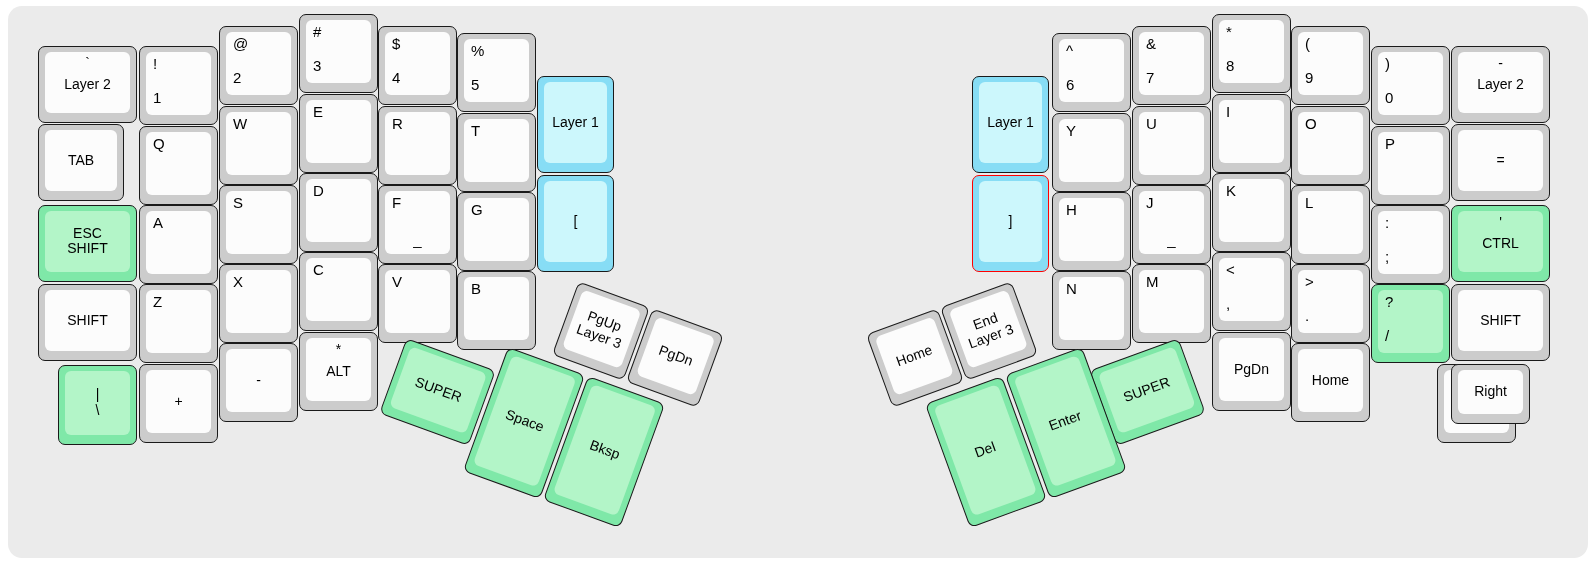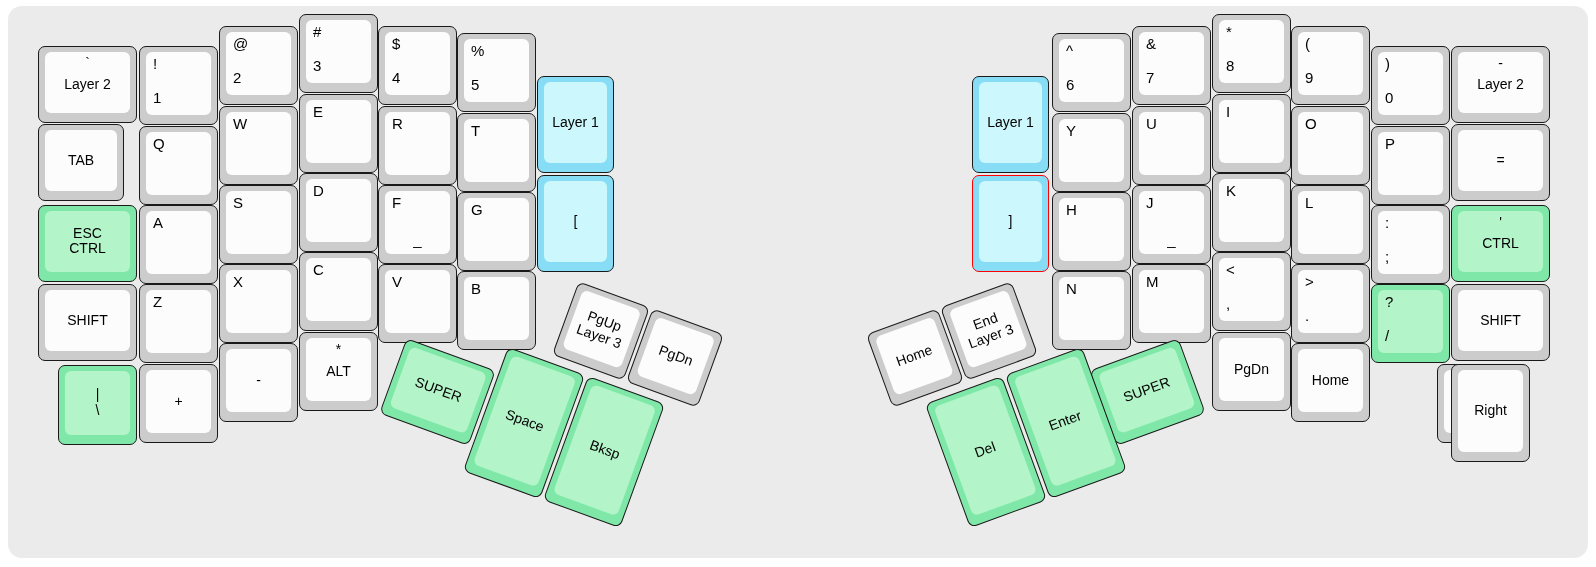--- a/index.html
+++ b/index.html
@@ -38,21 +38,21 @@
         </div>
       </div>
       <div class="key" style="left: 38px; top: 124px; width: 86px; height: 77px;">
         <div class="cap">
           <div class="lbl" style="left: 0px; right: 0px; text-align: center; font-size: 14px; top: 50%; transform: translateY(-50%);">TAB</div>
         </div>
       </div>
       <div class="key green" style="left: 38px; top: 205px; width: 99px; height: 77px;">
         <div class="cap">
           <div class="lbl" style="left: 0px; right: 0px; text-align: center; font-size: 14px; top: 50%; transform: translateY(-50%);">ESC
-CTRL</div>
+SHIFT</div>
         </div>
       </div>
       <div class="key" style="left: 38px; top: 284px; width: 99px; height: 77px;">
         <div class="cap">
           <div class="lbl" style="left: 0px; right: 0px; text-align: center; font-size: 14px; top: 50%; transform: translateY(-50%);">SHIFT</div>
         </div>
       </div>
       <div class="key green" style="left: 58px; top: 365px; width: 79px; height: 80px;">
         <div class="cap">
           <div class="lbl" style="left: 0px; right: 0px; text-align: center; font-size: 14px; top: 50%; transform: translateY(-50%);">|
@@ -383,21 +383,21 @@
         <div class="cap">
           <div class="lbl ct" style="top: 4px;">'</div>
           <div class="lbl" style="left: 0px; right: 0px; text-align: center; font-size: 14px; top: 25.41px;">CTRL</div>
         </div>
       </div>
       <div class="key" style="left: 1451px; top: 284px; width: 99px; height: 77px;">
         <div class="cap">
           <div class="lbl" style="left: 0px; right: 0px; text-align: center; font-size: 14px; top: 50%; transform: translateY(-50%);">SHIFT</div>
         </div>
       </div>
-      <div class="key" style="left: 1451px; top: 364px; width: 79px; height: 98px;">
+      <div class="key" style="left: 1451px; top: 364px; width: 79px; height: 60px;">
         <div class="cap">
           <div class="lbl" style="left: 0px; right: 0px; text-align: center; font-size: 14px; top: 50%; transform: translateY(-50%);">Right</div>
         </div>
       </div>
       <div class="key green" style="left: 1100px; top: 352px; width: 95px; height: 80px; transform: rotate(-20deg);">
         <div class="cap">
           <div class="lbl" style="left: 0px; right: 0px; text-align: center; font-size: 14px; top: 50%; transform: translateY(-50%);">SUPER</div>
         </div>
       </div>
       <div class="key" style="left: 951px; top: 292px; width: 76px; height: 78px; transform: rotate(-20deg);">

